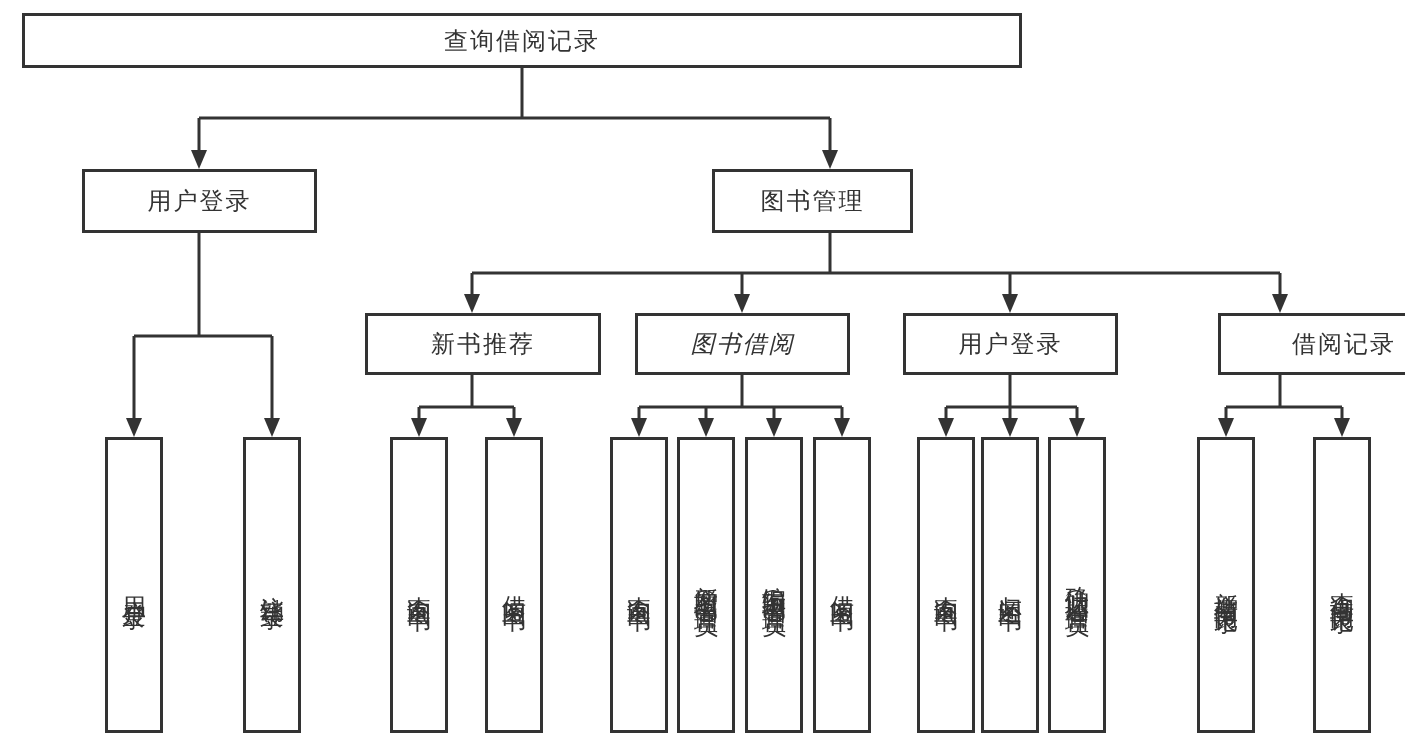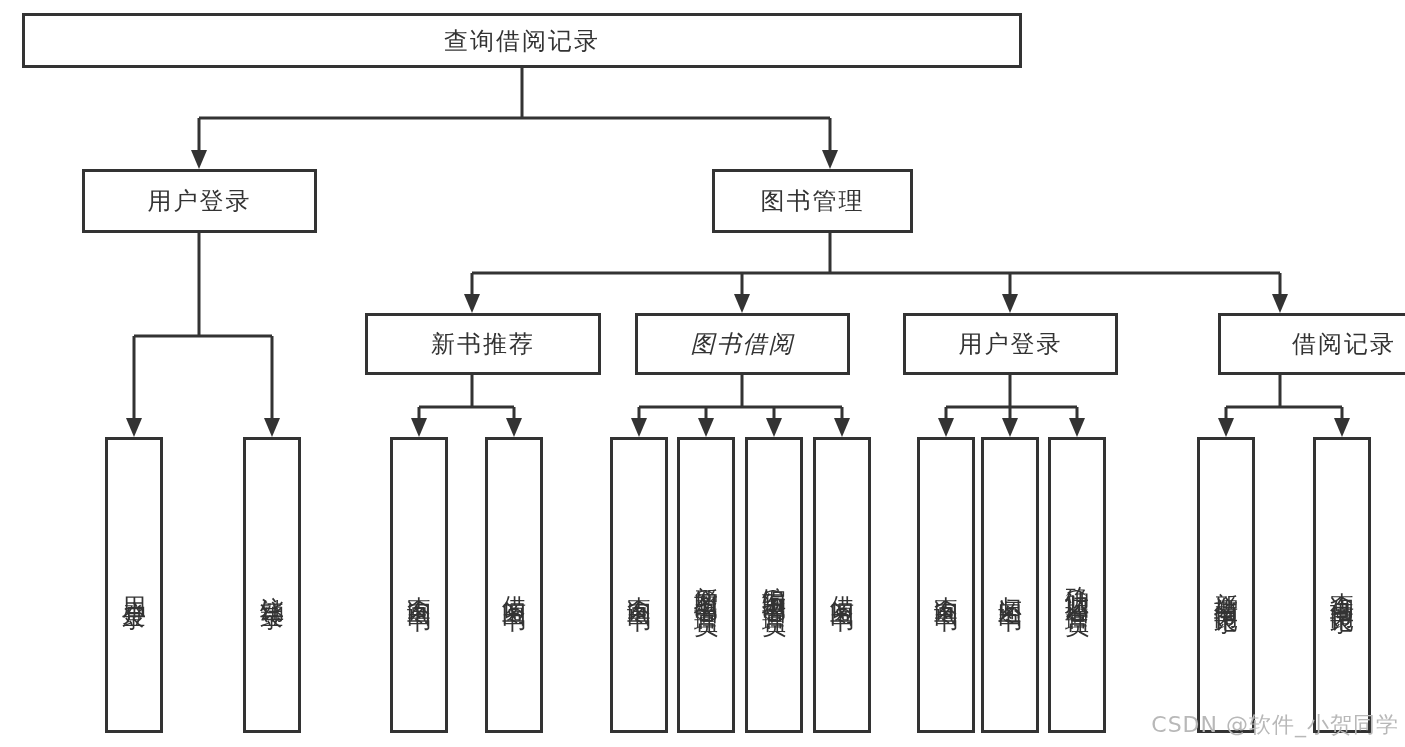--- a/index.html
+++ b/index.html
@@ -126,15 +126,14 @@
     <span class="v-label">确认归还（管理员）</span>
   </div>
 
   <div class="box" style="left:1197px;top:437px;width:58px;height:296px;">
     <span class="v-label">新增借阅记录</span>
   </div>
   <div class="box" style="left:1313px;top:437px;width:58px;height:296px;">
     <span class="v-label">查询借阅记录</span>
   </div>
 
-  <div class="watermark">CSDN @软件_小贺同学</div>
 
 </div>
 
 </body></html>

